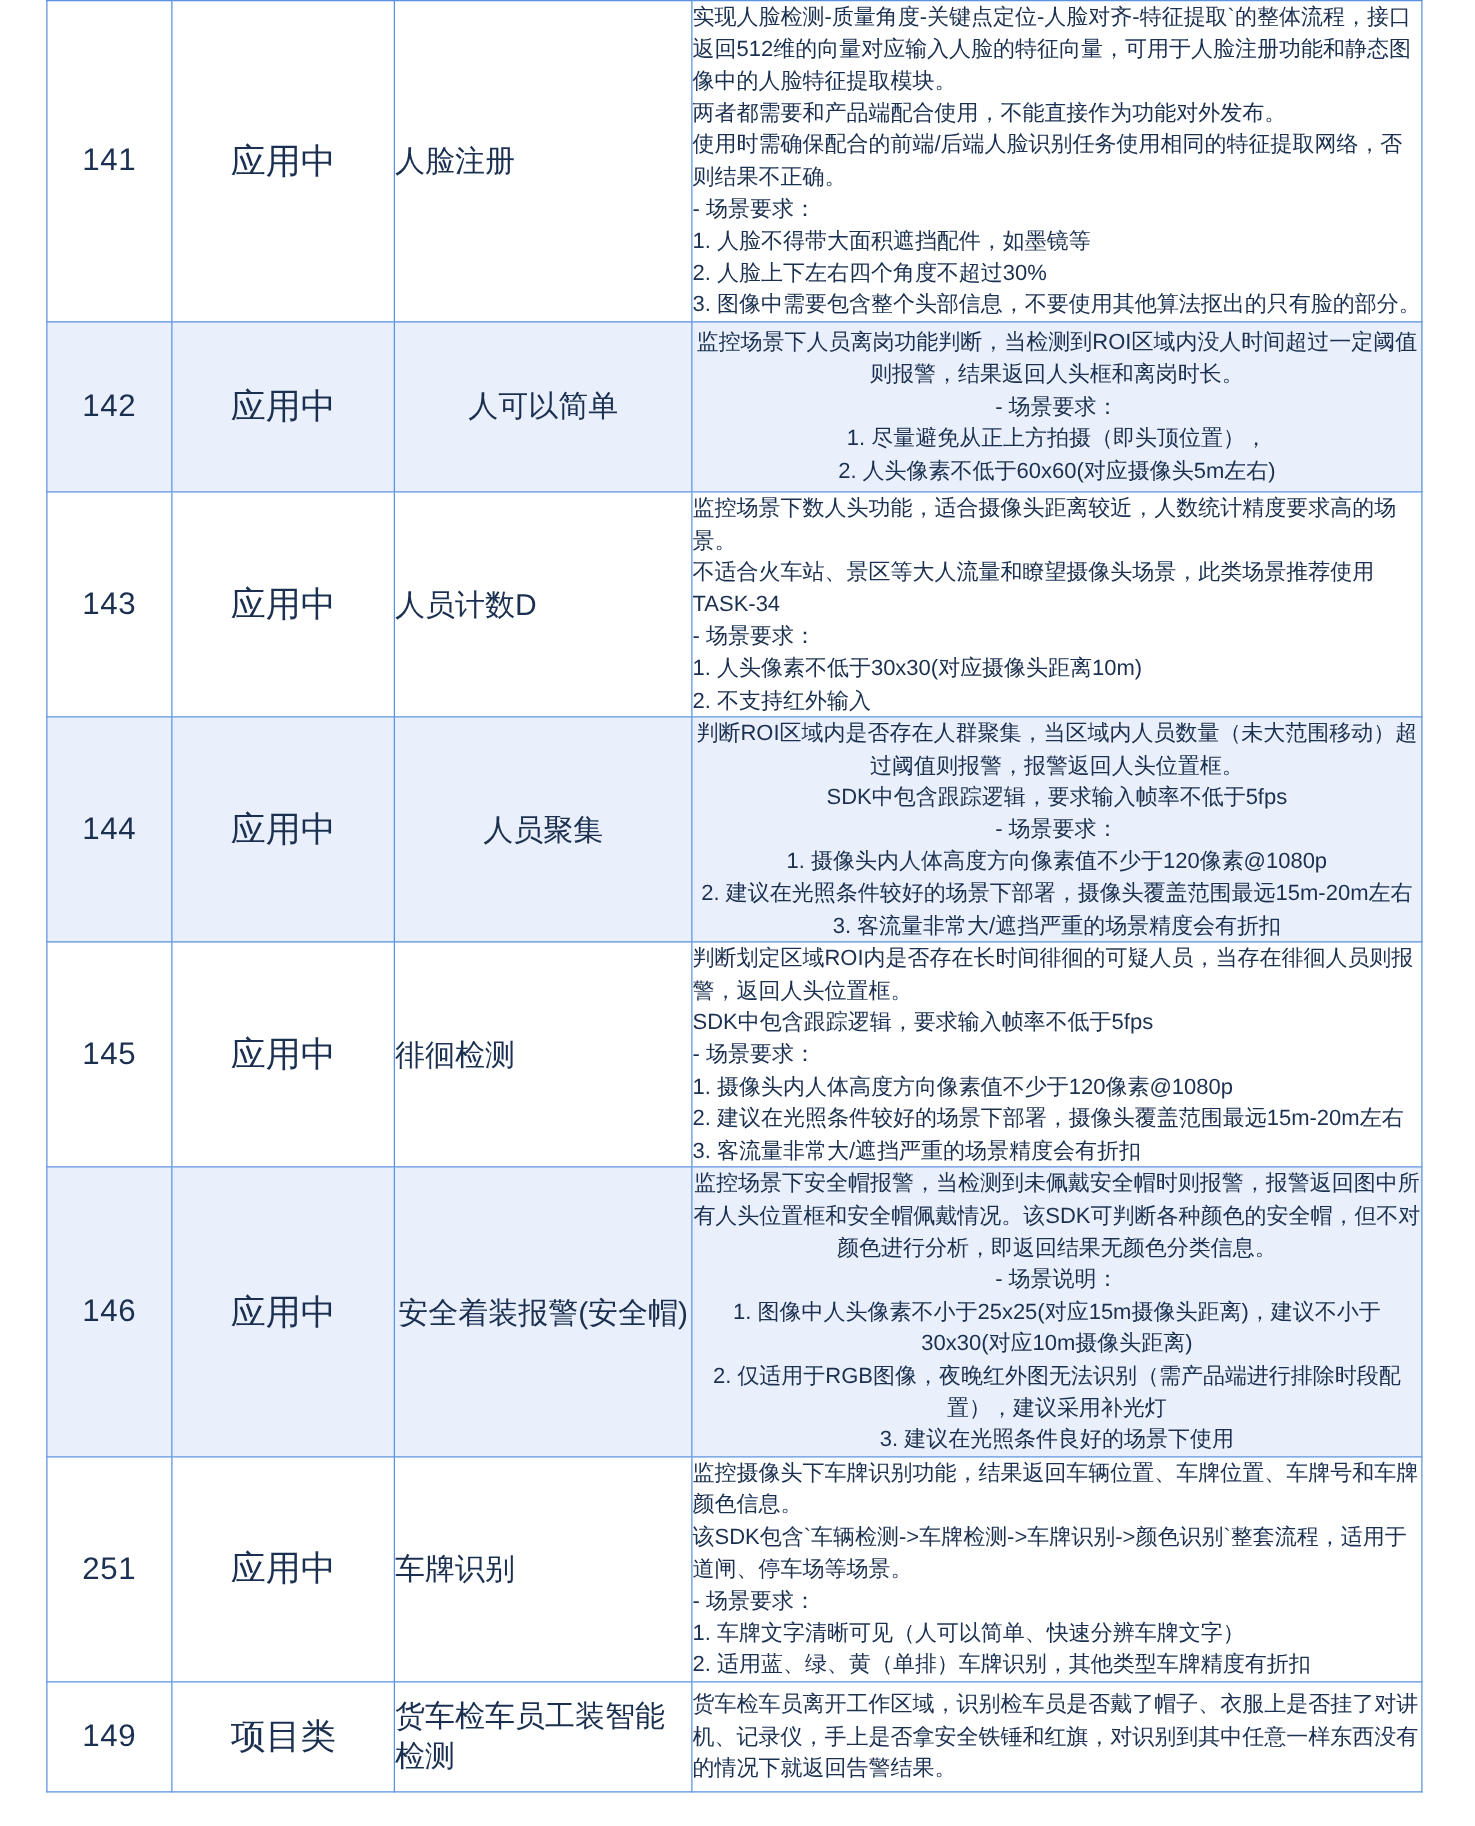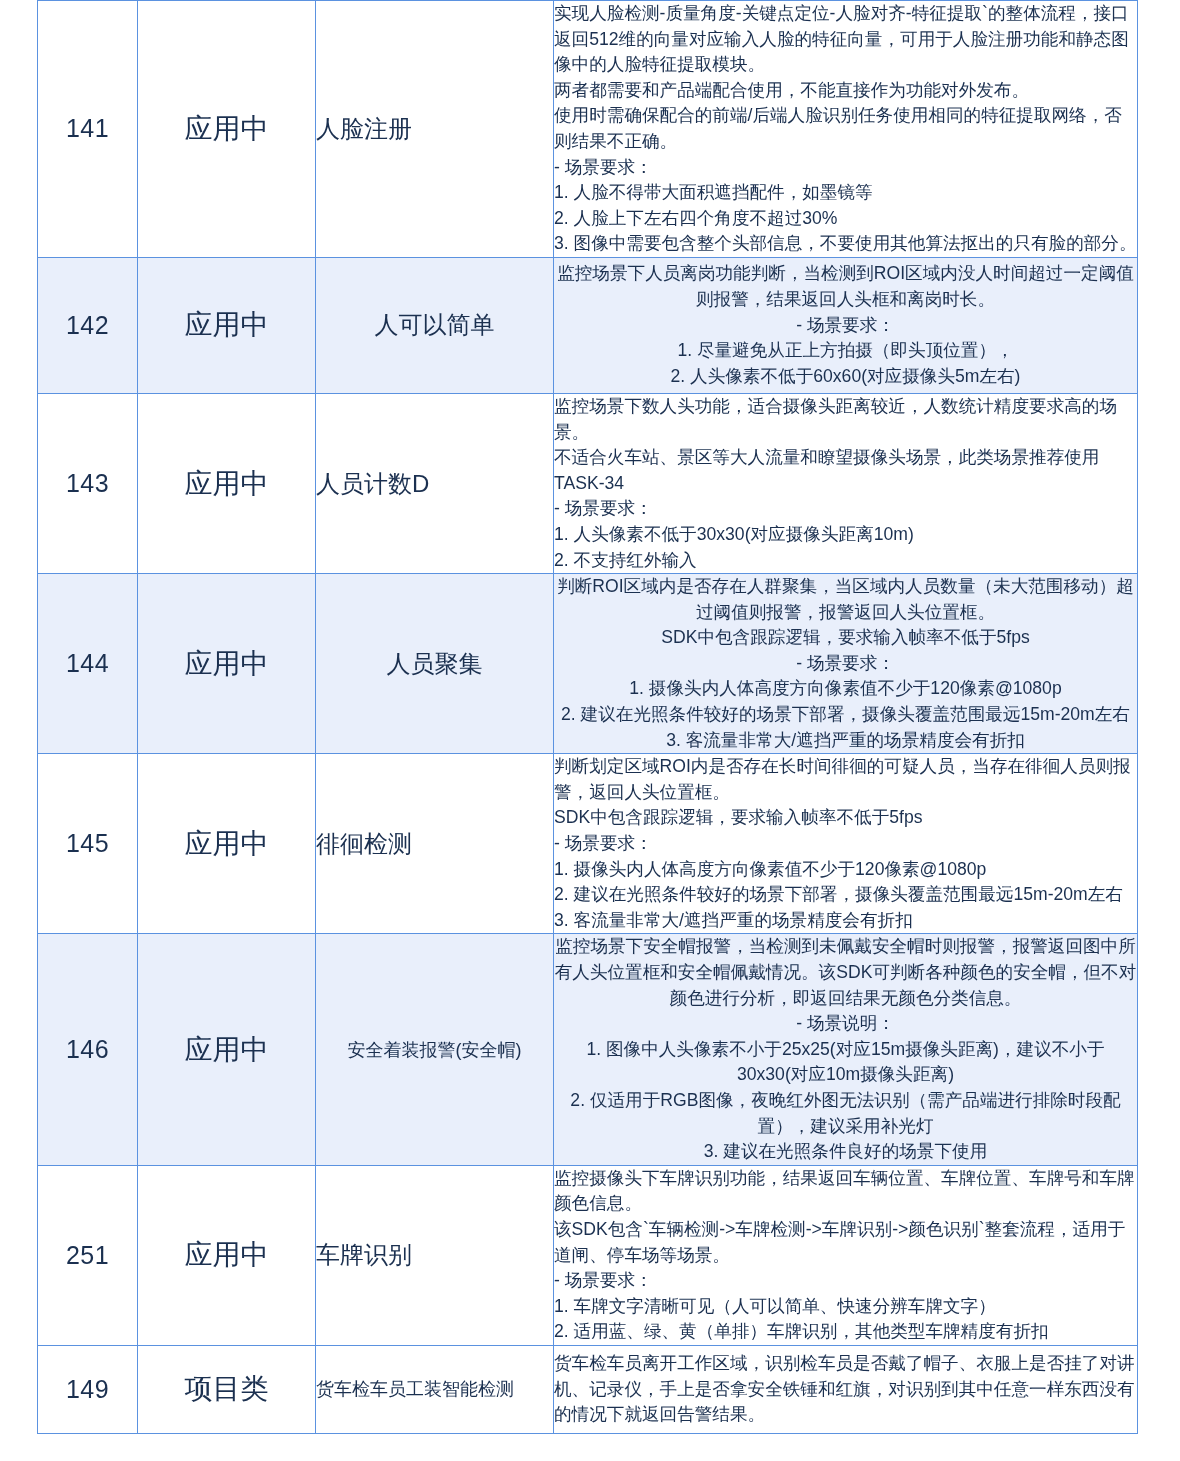--- a/index.html
+++ b/index.html
@@ -48,21 +48,21 @@
   }
   td.status {
     text-align: center;
     font-size: 28px;
   }
   td.name {
     text-align: left;
     font-size: 24px;
     padding-left: 14px;
   }
-  td.name.sm { font-size: 18px; }
+  td.name.sm { font-size: 24px; }
   td.desc {
     text-align: left;
     font-size: 17.6px;
     line-height: 1.455;
     padding: 8px 9px 8px 8px;
     vertical-align: middle;
     white-space: pre-line;
     word-break: break-word;
   }
   td.desc.big { font-size: 21px; line-height: 1.4; }

